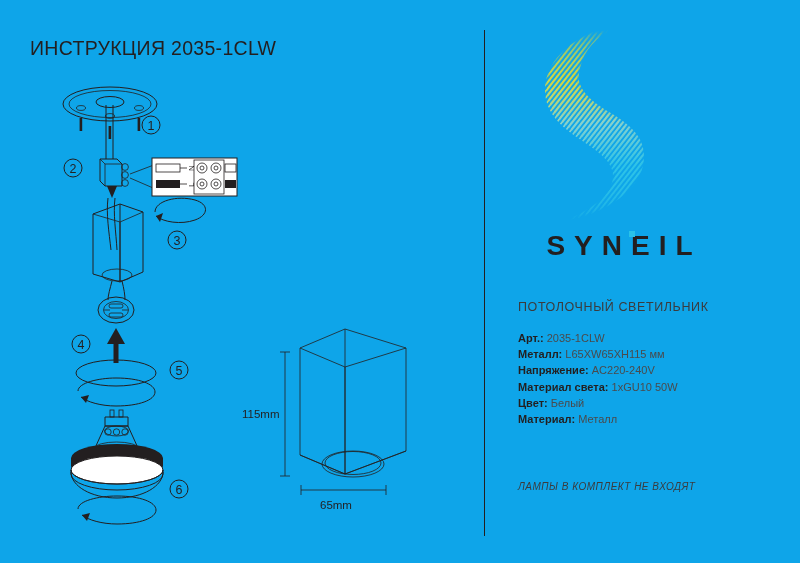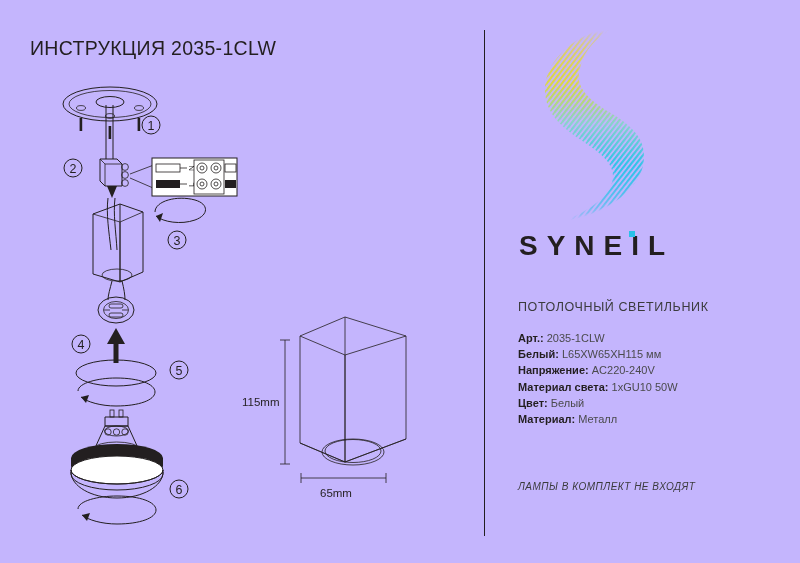--- a/index.html
+++ b/index.html
@@ -11,21 +11,21 @@
     width: 800px;
     height: 563px;
     font-family: "Liberation Sans", sans-serif;
     color: #231f20;
     overflow: hidden;
     position: relative;
   }
   #page {
     position: absolute;
     inset: 0;
-    background: #c4b5fd;
+    background: #0ea5e9;
   }
 
   
   .divider {
     position: absolute;
     left: 484px;
     top: 30px;
     width: 1px;
     height: 506px;
     background: #231f20;
@@ -45,39 +45,40 @@
   .assembly {
     position: absolute;
     left: 55px;
     top: 82px;
     width: 210px;
     height: 430px;
   }
   .product-draw {
     position: absolute;
     left: 238px;
-    top: 300px;
+    top: 312px;
     width: 200px;
     height: 215px;
   }
 
   
   .brandmark {
     position: absolute;
     left: 543px;
     top: 28px;
     width: 140px;
     height: 198px;
   }
   .wordmark {
     position: absolute;
     left: 519px;
     top: 226px;
     width: 210px;
     height: 40px;
+    text-align: center;
   }
   .wordmark-text {
     font-size: 28px;
     font-weight: bold;
     letter-spacing: 9px;
     color: #231f20;
     line-height: 40px;
     white-space: nowrap;
   }
   .dot-i {
@@ -396,21 +397,21 @@
   </div>
 
   <div class="product-type">ПОТОЛОЧНЫЙ СВЕТИЛЬНИК</div>
 
   <div class="spec-list">
     <div class="spec-row">
       <span class="spec-key">Арт.:</span>
       <span class="spec-val">2035-1CLW</span>
     </div>
     <div class="spec-row">
-      <span class="spec-key">Белый:</span>
+      <span class="spec-key">Металл:</span>
       <span class="spec-val">L65XW65XH115 мм</span>
     </div>
     <div class="spec-row">
       <span class="spec-key">Напряжение:</span>
       <span class="spec-val">AC220-240V</span>
     </div>
     <div class="spec-row">
       <span class="spec-key">Материал света:</span>
       <span class="spec-val">1xGU10 50W</span>
     </div>

